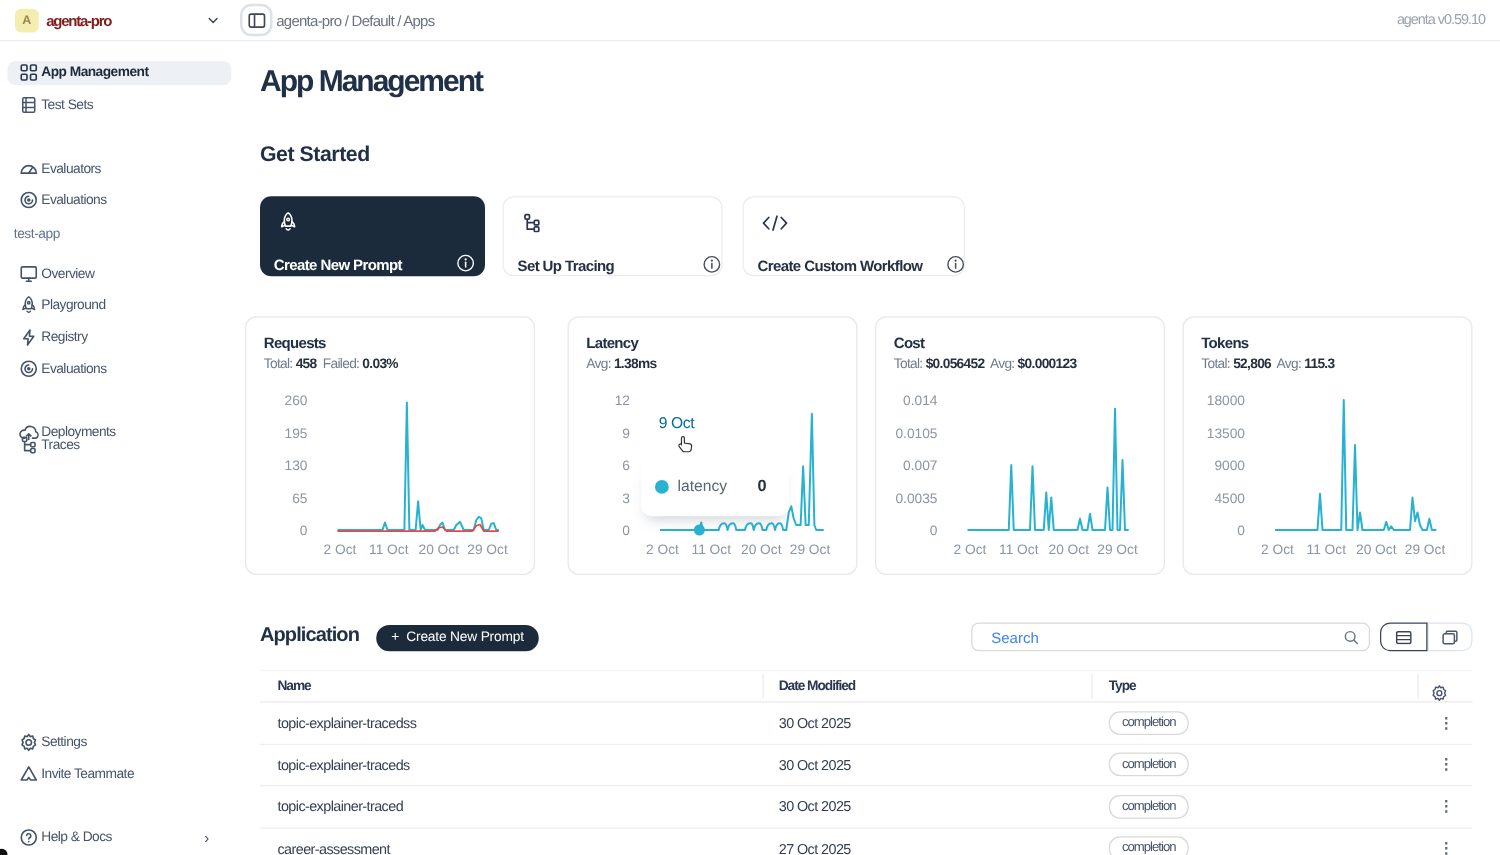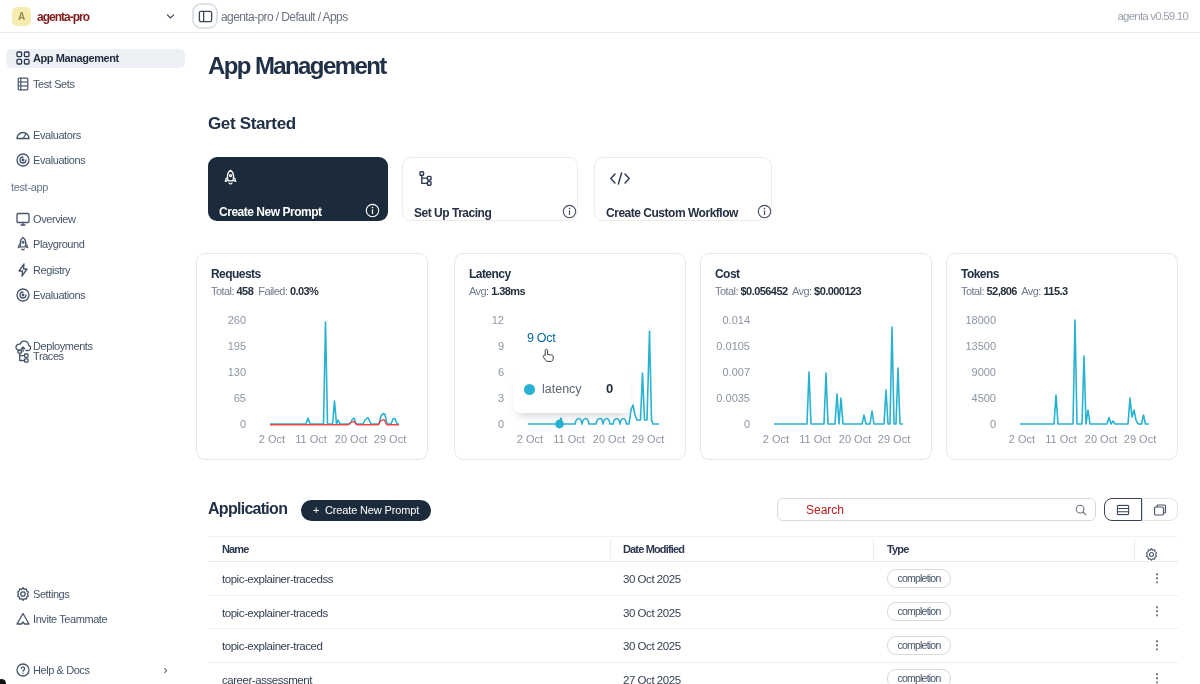--- a/index.html
+++ b/index.html
@@ -38,21 +38,21 @@
 .stat { position:absolute; top:253px; width:232px; height:207px; background:#fff; border:1px solid #e8e8e8; border-radius:9px; }
 .stat .t { position:absolute; left:14px; top:13px; font-size:12px; font-weight:700; color:#203047; letter-spacing:-0.55px; }
 .stat .s { position:absolute; left:14px; top:31px; font-size:11px; color:#6f7c8d; letter-spacing:-0.55px;text-align:right; }
 .stat .s b { color:#25303f; }
 .stat svg.chart { position:absolute; left:0; top:0; }
 #st1 { left:196px; } #st2 { left:454px; } #st3 { left:700px; } #st4 { left:946px; }
 
 #apph { position:absolute; left:208px; top:500px; font-size:16px; font-weight:700; color:#203047; letter-spacing:-0.72px; }
 #newbtn { position:absolute; left:301px; top:500px; width:130px; height:21px; background:#1c2b3b; border-radius:10.5px; color:#fff; font-size:11px; text-align:center; line-height:21px; letter-spacing:-0.15px; }
 #search { position:absolute; left:777px; top:498px; width:319px; height:23px; border:1px solid #d9d9d9; border-radius:6px; background:#fff; }
-#search .ph { position:absolute; left:28px; top:4px; font-size:12px; color:#b91c1c; }
+#search .ph { position:absolute; left:15px; top:4px; font-size:12px; color:#3b82f6; }
 #search .mg { position:absolute; right:7px; top:4px; }
 #views { position:absolute; left:1104px; top:498px; width:73px; height:24px; }
 #vb1 { position:absolute; left:0; top:0; width:38px; height:23px; border:1.3px solid #38435a; border-radius:8px 0 0 8px; background:#fff; z-index:2; }
 #vb2 { position:absolute; left:37.5px; top:0; width:36px; height:23px; border:1px solid #dde3ea; border-radius:0 8px 8px 0; background:#fff; }
 #vb1 svg, #vb2 svg { position:absolute; left:50%; top:50%; transform:translate(-50%,-50%); }
 .th { position:absolute; height:26px; font-size:11px; font-weight:700; color:#2b3750; letter-spacing:-0.85px; }
 .vline { position:absolute; top:539px; height:20px; width:1px; background:#ececec; }
 .hline { position:absolute; left:208px; width:970px; height:1px; background:#efefef; }
 .cell { position:absolute; font-size:11.5px; color:#333f52; letter-spacing:-0.46px; }
 .tag { position:absolute; height:19px; line-height:17px; padding:0 9.5px; border:1px solid #d9d9d9; border-radius:9px; font-size:10.5px; color:#45546a; background:#fff; letter-spacing:-0.78px; }

